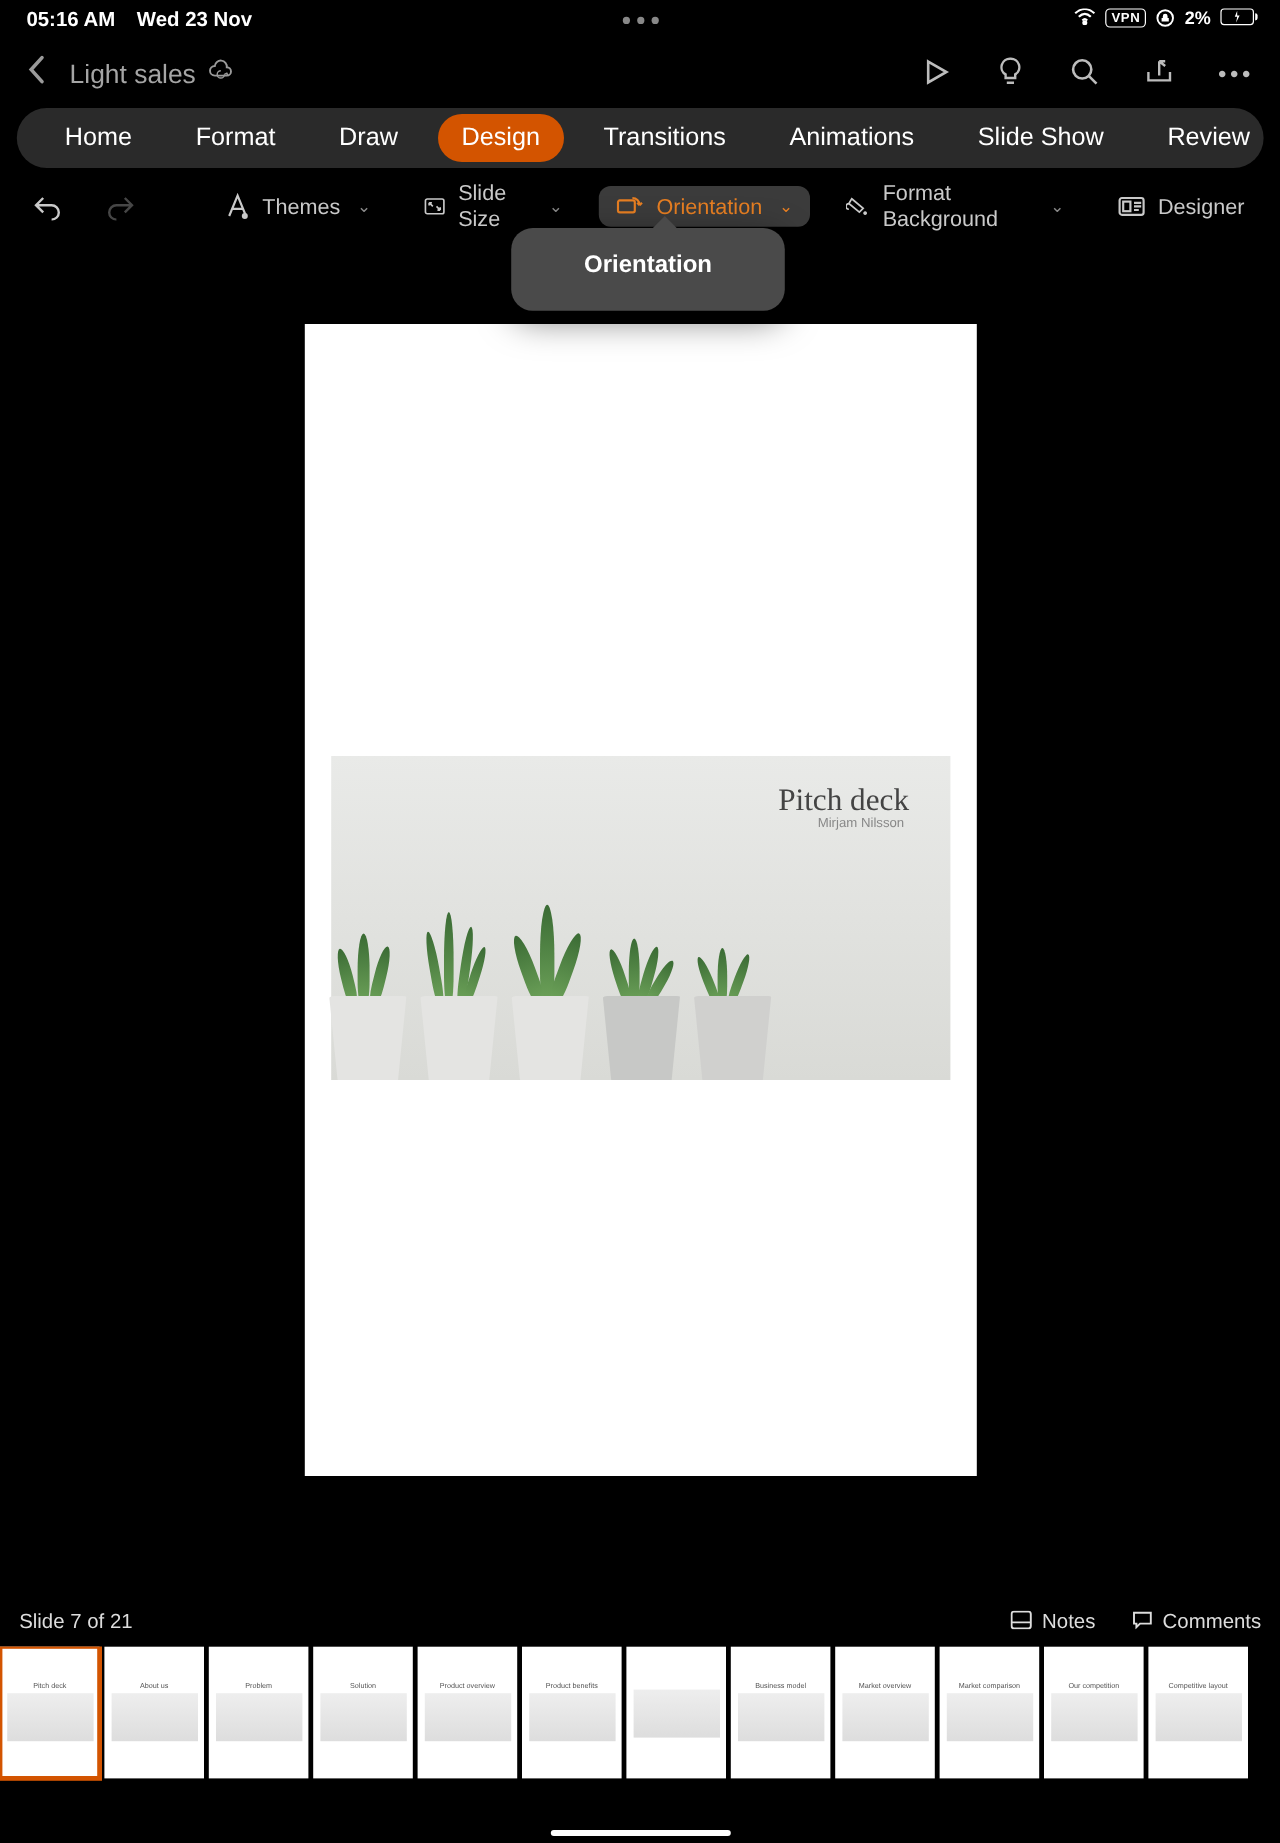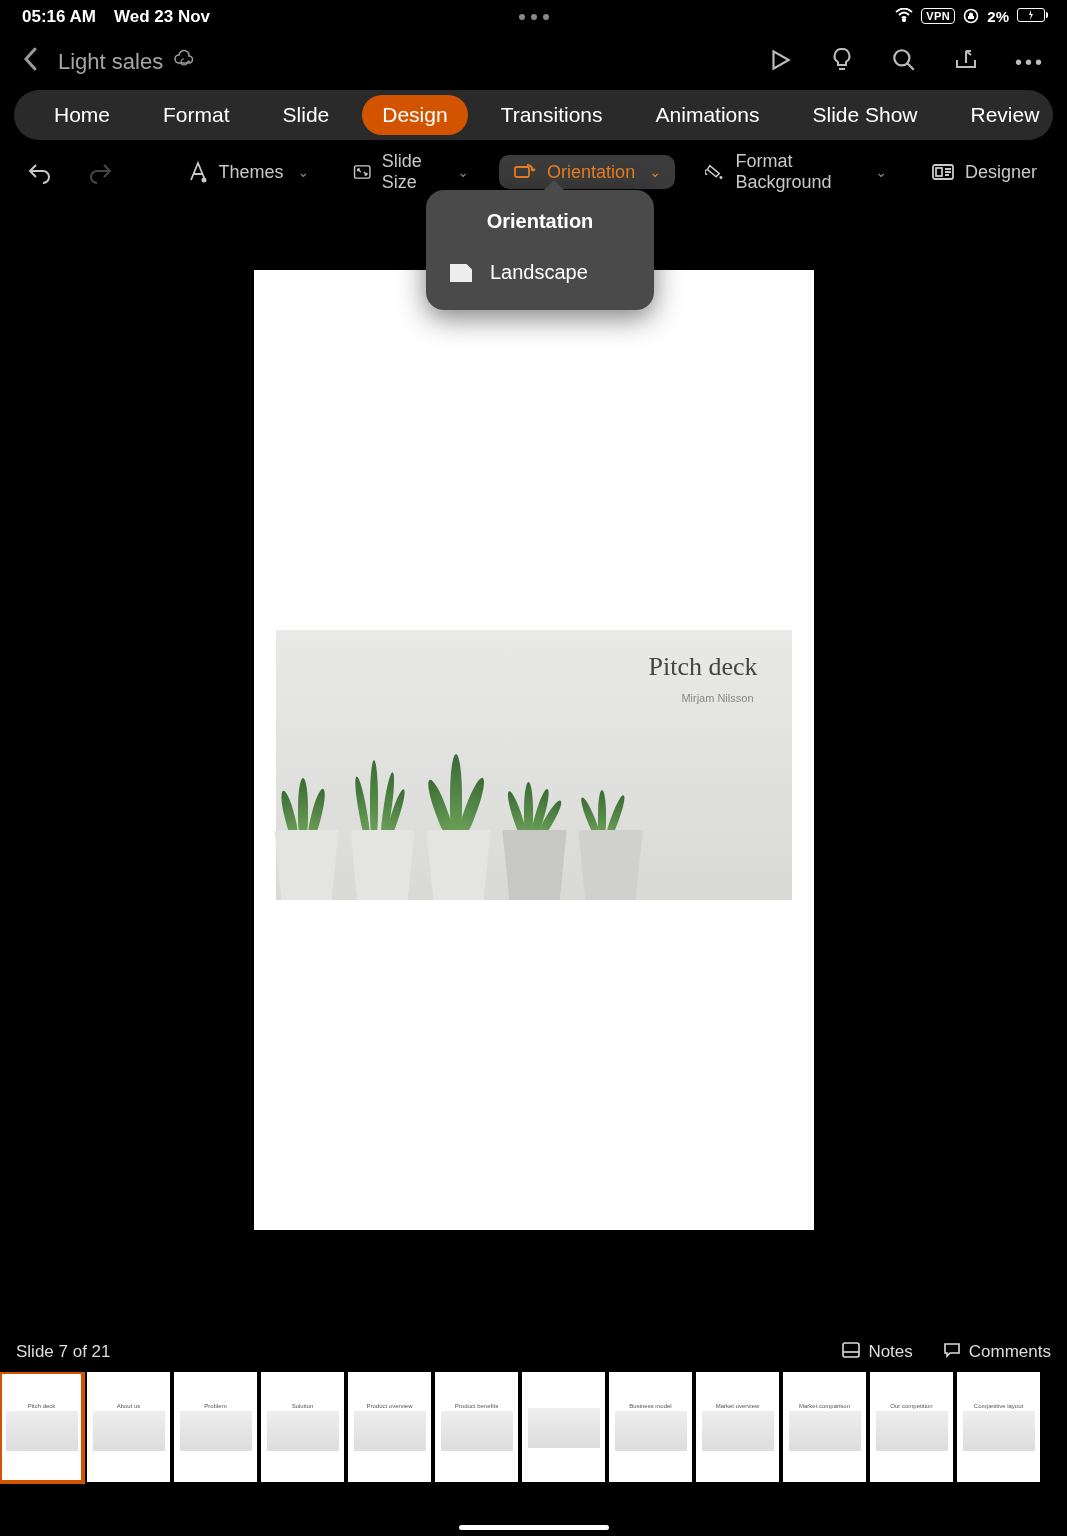--- a/index.html
+++ b/index.html
@@ -35,21 +35,21 @@
   .toolbar svg { stroke:#c9c9c9; }
   .chev { font-size:14px; color:#888; margin-left:4px; }
   .toolbar .undo, .toolbar .redo { padding:6px 10px; }
   .toolbar .redo { opacity:0.35; }
 
   
   .canvas-area { position:absolute; left:0; right:0; top:204px; bottom:240px; background:#000; display:flex; align-items:center; justify-content:center; }
   .slide { width:560px; height:960px; background:#fff; box-shadow:0 0 18px rgba(0,0,0,0.6); position:relative; overflow:hidden; }
   .photo { position:absolute; left:22px; top:360px; width:516px; height:270px; background:linear-gradient(#e9eae8,#d9dad6); display:flex; align-items:flex-end; }
   .photo .title { position:absolute; right:34px; top:22px; color:#444; font-family:Georgia,serif; font-size:26px; }
-  .photo .sub { position:absolute; right:38px; top:62px; color:#888; font-size:11px; }
+  .photo .sub { position:absolute; right:38px; top:50px; color:#888; font-size:11px; }
   .pot { width:90px; height:150px; position:relative; margin-left:-14px; }
   .pot .cup { position:absolute; bottom:0; left:10px; width:70px; height:70px; background:#e4e4e2; border-radius:6px 6px 10px 10px; clip-path:polygon(4% 0,96% 0,86% 100%,14% 100%); }
   .pot .plant { position:absolute; bottom:62px; left:50%; transform:translateX(-50%); width:86px; height:86px; }
   .pot .plant span { position:absolute; bottom:0; width:10px; background:linear-gradient(#3a6b34,#6ea35a); border-radius:60% 60% 40% 40%; }
   .p1 .plant span:nth-child(1){left:34px;height:60px;} .p1 .plant span:nth-child(2){left:20px;height:48px;transform:rotate(-14deg);} .p1 .plant span:nth-child(3){left:48px;height:50px;transform:rotate(14deg);}
   .p2 .plant span{width:8px;} .p2 .plant span:nth-child(1){left:30px;height:78px;} .p2 .plant span:nth-child(2){left:18px;height:62px;transform:rotate(-10deg);} .p2 .plant span:nth-child(3){left:44px;height:66px;transform:rotate(8deg);} .p2 .plant span:nth-child(4){left:52px;height:50px;transform:rotate(18deg);}
   .p3 .plant span{width:12px;} .p3 .plant span:nth-child(1){left:34px;height:84px;} .p3 .plant span:nth-child(2){left:18px;height:60px;transform:rotate(-20deg);} .p3 .plant span:nth-child(3){left:50px;height:62px;transform:rotate(20deg);}
   .p4 .plant span{width:9px;} .p4 .plant span:nth-child(1){left:32px;height:56px;} .p4 .plant span:nth-child(2){left:20px;height:48px;transform:rotate(-18deg);} .p4 .plant span:nth-child(3){left:44px;height:50px;transform:rotate(16deg);} .p4 .plant span:nth-child(4){left:54px;height:40px;transform:rotate(30deg);}
   .p4 .cup{background:#c7c8c6;}
   .p5 .plant span{width:8px;} .p5 .plant span:nth-child(1){left:30px;height:48px;} .p5 .plant span:nth-child(2){left:18px;height:42px;transform:rotate(-22deg);} .p5 .plant span:nth-child(3){left:44px;height:44px;transform:rotate(20deg);}
@@ -153,21 +153,21 @@
           <path d="M4 12 v7 h18 v-7 M13 3 v12 M13 3 l5 4 M18 3 h-5"></path>
         </svg>
     </span>
     <span style="letter-spacing:3px;font-size:20px;color:#bcbcbc;">•••</span>
   </div>
 </div>
 
 <div class="ribbon" id="ribbon">
     <span class="tab">Home</span>
     <span class="tab">Format</span>
-    <span class="tab">Slide</span>
+    <span class="tab">Draw</span>
     <span class="tab active">Design</span>
     <span class="tab">Transitions</span>
     <span class="tab">Animations</span>
     <span class="tab">Slide Show</span>
     <span class="tab">Review</span>
     <span class="tab">Light</span>
   </div>
 
 <div class="toolbar">
   <span class="grp undo">
@@ -269,24 +269,20 @@
           <div class="cup"></div>
         </div>
       <div class="title">Pitch deck</div>
       <div class="sub">Mirjam Nilsson</div>
     </div>
   </div>
 </div>
 
 <div class="popover">
   <h3>Orientation</h3>
-  <div class="opt">
-    <span class="pg"></span>
-    <span>Landscape</span>
-  </div>
 </div>
 
 <div class="footer">
   <span>Slide 7 of 21</span>
   <div class="right">
     <span class="btn">
       <svg width="18" height="16" viewBox="0 0 18 16" fill="none" stroke="#ddd" stroke-width="1.6">
           <rect x="1" y="1" width="16" height="14" rx="2"></rect>
           <path d="M1 10 h16"></path>
         </svg>

